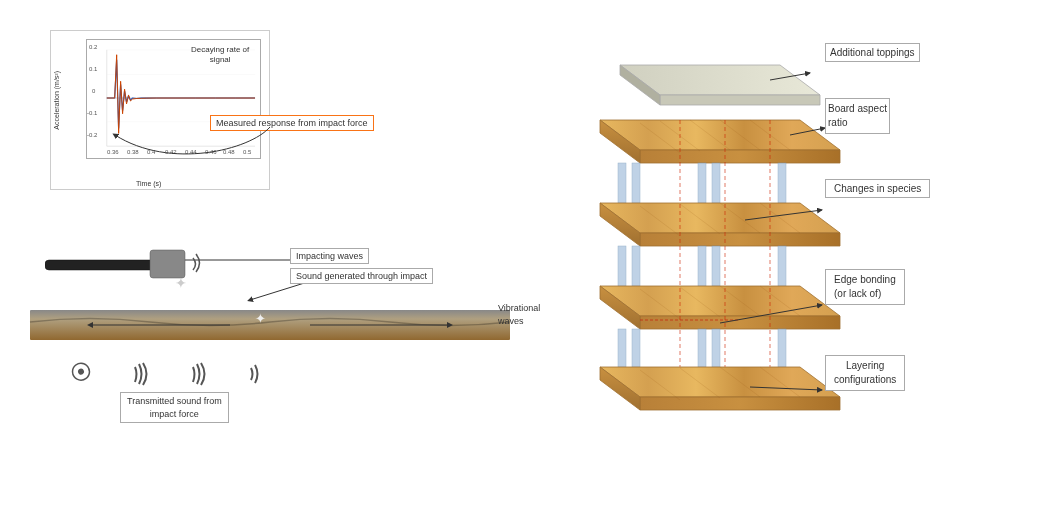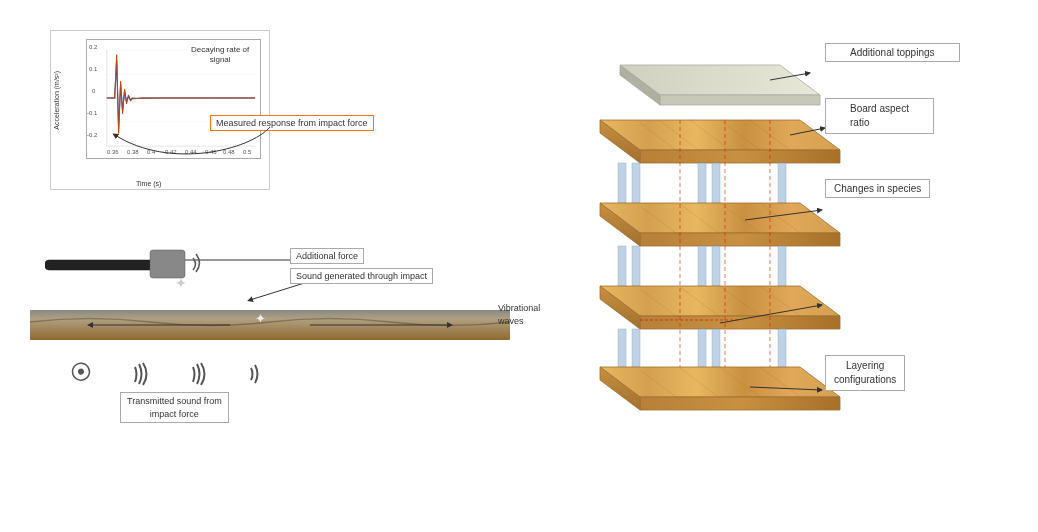--- a/index.html
+++ b/index.html
@@ -147,21 +147,21 @@
 
       <rect x="105" y="12" width="35" height="28" rx="3" fill="#888" stroke="#555" stroke-width="0.5"></rect>
 
       <text x="130" y="50" font-size="14" fill="#ccc">✦</text>
 
       <path d="M 148 32 Q 153 26 148 20" stroke="#555" stroke-width="1.5" fill="none"></path>
       <path d="M 151 34 Q 158 25 151 16" stroke="#555" stroke-width="1.5" fill="none"></path>
     </svg>
 
     <div style="position:absolute;left:270px;top:228px;background:#fff;border:1px solid #aaa;padding:2px 5px;font-size:9px;color:#333;white-space:nowrap;">
-      <span>Additional force</span>
+      <span>Impacting waves</span>
     </div>
 
     <div style="position:absolute;left:270px;top:248px;background:#fff;border:1px solid #aaa;padding:2px 5px;font-size:9px;color:#333;white-space:nowrap;">
       <span>Sound generated through impact</span>
     </div>
 
     <div style="position:absolute;left:10px;top:290px;width:480px;height:30px;background:linear-gradient(to bottom,#888 0%,#b0a080 30%,#906830 100%);border-radius:1px;">
 
       <svg width="480" height="30" style="position:absolute;left:0;top:0;" overflow="visible">
         <path d="M 0 12 Q 60 5 120 12 Q 180 19 240 12 Q 300 5 360 12 Q 420 19 480 12" stroke="rgba(0,0,0,0.25)" stroke-width="1.5" fill="none"></path>
@@ -315,32 +315,35 @@
 
       <line x1="240" y1="100" x2="275" y2="93" stroke="#333" stroke-width="1" marker-end="url(#arrowR)"></line>
 
       <line x1="195" y1="185" x2="272" y2="175" stroke="#333" stroke-width="1" marker-end="url(#arrowR)"></line>
 
       <line x1="170" y1="288" x2="272" y2="270" stroke="#333" stroke-width="1" marker-end="url(#arrowR)"></line>
 
       <line x1="200" y1="352" x2="272" y2="355" stroke="#333" stroke-width="1" marker-end="url(#arrowR)"></line>
     </svg>
 
-    <div style="position:absolute;left:285px;top:28px;background:#fff;border:1px solid #aaa;padding:3px 24px;font-size:10px;color:#333;white-space:nowrap;">
+    <div style="position:absolute;left:285px;top:28px;background:#fff;border:1px solid #aaa;padding:3px 4px;font-size:10px;color:#333;white-space:nowrap;">
       <span>Additional toppings</span>
     </div>
 
-    <div style="position:absolute;left:285px;top:83px;background:#fff;border:1px solid #aaa;padding:3px 24px;font-size:10px;color:#333;line-height:1.4;">
+    <div style="position:absolute;left:285px;top:83px;background:#fff;border:1px solid #aaa;padding:3px 2px;font-size:10px;color:#333;line-height:1.4;">
       Board aspect<br>ratio
     </div>
 
     <div style="position:absolute;left:285px;top:164px;background:#fff;border:1px solid #aaa;padding:3px 8px;font-size:10px;color:#333;white-space:nowrap;">
       <span>Changes in species</span>
     </div>
 
+    <div style="position:absolute;left:285px;top:254px;background:#fff;border:1px solid #aaa;padding:3px 8px;font-size:10px;color:#333;line-height:1.4;">
+      Edge bonding<br>(or lack of)
+    </div>
 
     <div style="position:absolute;left:285px;top:340px;background:#fff;border:1px solid #aaa;padding:3px 8px;font-size:10px;color:#333;line-height:1.4;text-align:center;">
       Layering<br>configurations
     </div>
 
   </div>
 
 </div>
 
 </body></html>

